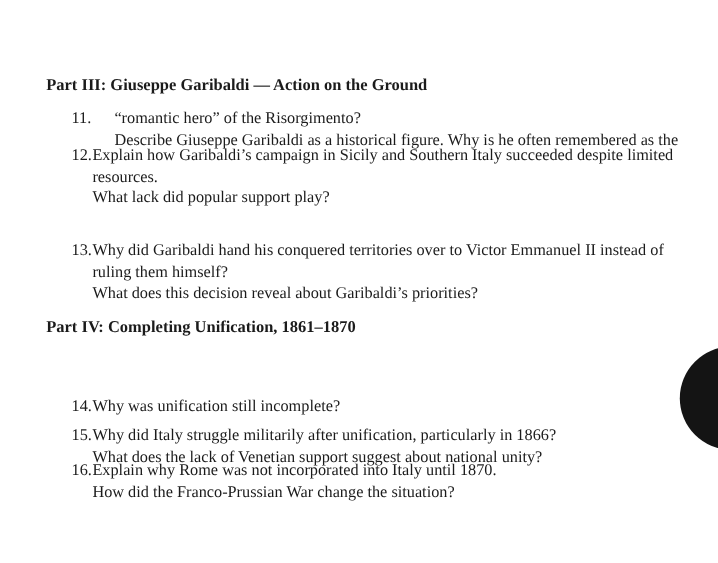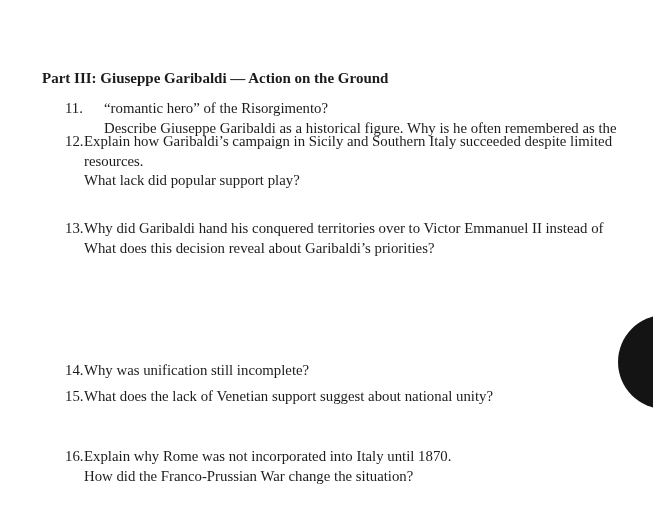--- a/index.html
+++ b/index.html
@@ -43,21 +43,21 @@
   .q-lines { flex: none; }
   .q-line { white-space: nowrap; }
 
   .h-part3 { top: 69px; }
   .q-11    { top: 99px; gap: 20px; }
   .q-12    { top: 132px; }
   .q-13    { top: 219px; }
   .h-part4 { top: 289px; }
   .q-14    { top: 317px; margin-top: 44px; }
   .q-15    { top: 353px; margin-top: 34px; }
-  .q-16    { top: 419px; margin-top: 28px; }
+  .q-16    { top: 419px; }
 
   .corner-circle {
     position: absolute;
     left: 618px;
     top: 315px;
     width: 94px;
     height: 94px;
     border-radius: 50%;
     background: #141414;
   }
@@ -83,35 +83,38 @@
       <div class="q-line">Explain how Garibaldi’s campaign in Sicily and Southern Italy succeeded despite limited</div>
       <div class="q-line">resources.</div>
       <div class="q-line">What lack did popular support play?</div>
     </div>
   </div>
 
   <div class="question q-13">
     <span class="q-num">13.</span>
     <div class="q-lines">
       <div class="q-line">Why did Garibaldi hand his conquered territories over to Victor Emmanuel II instead of</div>
+      <div class="q-line">ruling them himself?</div>
       <div class="q-line">What does this decision reveal about Garibaldi’s priorities?</div>
     </div>
   </div>
 
+  <h2 class="heading h-part4">Part IV: Completing Unification, 1861–1870</h2>
 
   <div class="question q-14">
     <span class="q-num">14.</span>
     <div class="q-lines">
       <div class="q-line">Why was unification still incomplete?</div>
     </div>
   </div>
 
   <div class="question q-15">
     <span class="q-num">15.</span>
     <div class="q-lines">
+      <div class="q-line">Why did Italy struggle militarily after unification, particularly in 1866?</div>
       <div class="q-line">What does the lack of Venetian support suggest about national unity?</div>
     </div>
   </div>
 
   <div class="question q-16">
     <span class="q-num">16.</span>
     <div class="q-lines">
       <div class="q-line">Explain why Rome was not incorporated into Italy until 1870.</div>
       <div class="q-line">How did the Franco-Prussian War change the situation?</div>
     </div>

